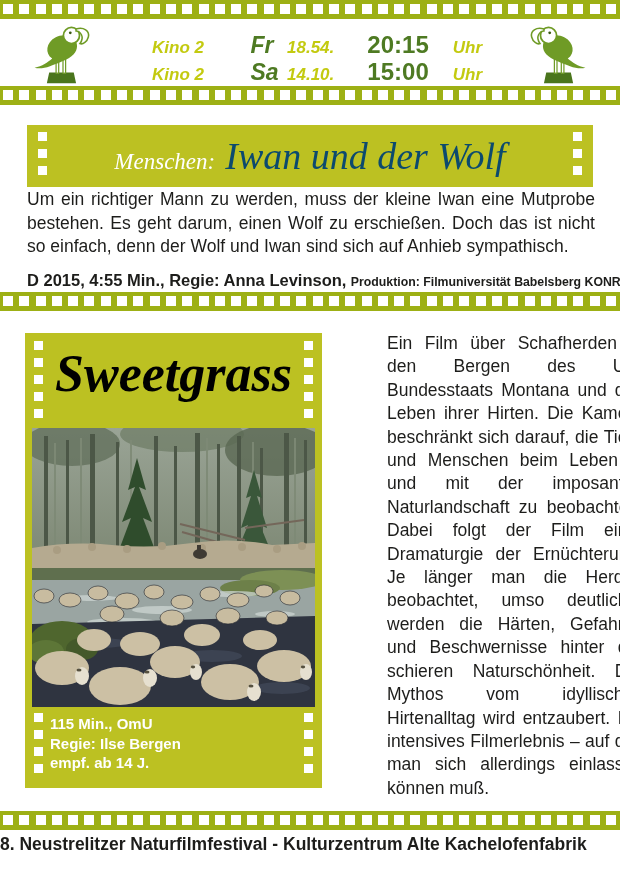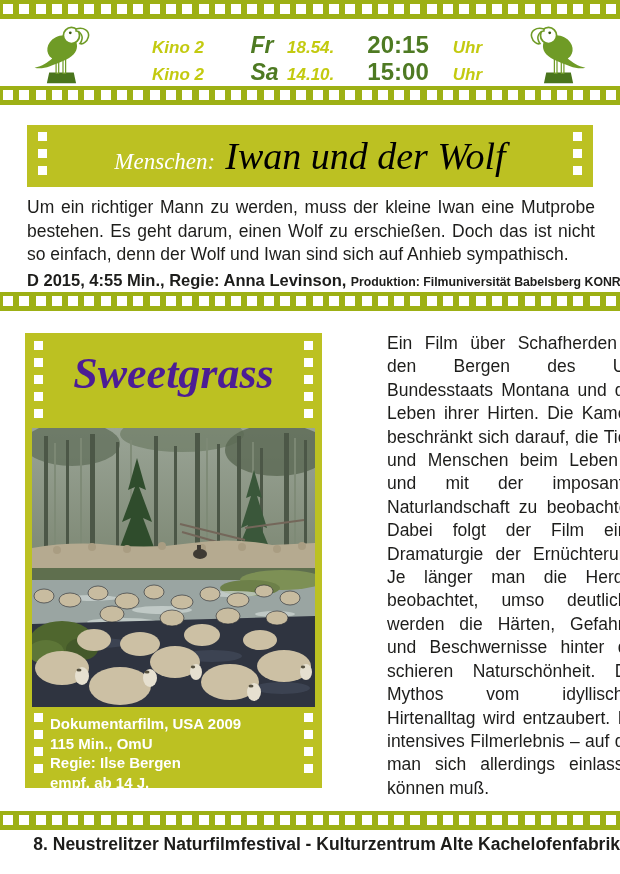--- a/index.html
+++ b/index.html
@@ -41,45 +41,45 @@
     background-image:repeating-linear-gradient(to bottom,#fff 0 9px,transparent 9px 17px);}
 
   
   .banner{position:absolute;left:27px;right:27px;top:125px;height:62px;background:var(--banner_green);
     text-align:center;line-height:62px;white-space:nowrap;}
   .banner .perf-v.pl{left:11px;top:7px;bottom:7px;}
   .banner .perf-v.pr{right:11px;top:7px;bottom:7px;}
   .banner-label{font-family:"Liberation Serif","DejaVu Serif",serif;font-style:italic;
     font-size:23px;color:#fff;margin-right:10px;}
   .banner-title{font-family:"Liberation Serif","DejaVu Serif",serif;font-style:italic;
-    font-size:38px;color:#000000;}
-
-  .description{position:absolute;left:27px;right:25px;top:196px;font-size:17.5px;line-height:23.5px;
+    font-size:38px;color:#0c4a6e;}
+
+  .description{position:absolute;left:27px;right:25px;top:188px;font-size:17.5px;line-height:23.5px;
     color:var(--text_black);text-align:justify;}
   .credits{position:absolute;left:27px;right:20px;top:271px;white-space:nowrap;}
   .credits-main{font-size:16.5px;font-weight:bold;color:var(--text_black);}
   .credits-prod{font-size:12.3px;font-weight:bold;color:var(--text_black);}
 
   
   .film2-box{position:absolute;left:25px;top:333px;width:297px;height:455px;background:var(--banner_green);}
   .box-title-area{position:relative;height:95px;display:flex;align-items:center;justify-content:center;}
   .box-title-area .perf-v.pl{left:9px;top:8px;bottom:4px;}
   .box-title-area .perf-v.pr{right:9px;top:8px;bottom:4px;}
   .film2-title{font-family:"Liberation Serif","DejaVu Serif",serif;font-style:italic;font-weight:600;
-    font-size:44px;color:#4c1d95;padding-bottom:14px;}
+    font-size:52px;color:#000000;padding-bottom:14px;}
   .photo{display:block;margin:0 7px;width:283px;height:279px;}
   .box-caption{position:relative;height:81px;padding:7px 0 0 25px;}
   .box-caption .perf-v.pl{left:9px;top:6px;bottom:8px;}
   .box-caption .perf-v.pr{right:9px;top:6px;bottom:8px;}
   .caption-line{font-size:15px;font-weight:bold;color:#fff;line-height:19.5px;}
 
   .film2-desc{position:absolute;left:340px;width:256px;top:332px;font-size:17.5px;line-height:23.4px;
     color:var(--text_black);text-align:justify;margin-left:47px;}
 
-  .footer-text{position:absolute;left:0;right:0;top:834px;text-align:right;
+  .footer-text{position:absolute;left:0;right:0;top:834px;text-align:left;
     font-size:17.5px;font-weight:bold;color:var(--text_black);}
 </style>
 </head>
 <body>
 
 <div class="page">
 
   <div class="film-strip strip-top"></div>
 
   <svg class="bird bird-left" viewBox="0 0 78 82">
@@ -254,21 +254,20 @@
         <ellipse cx="47" cy="242" rx="2.5" ry="1.6"></ellipse>
           <ellipse cx="115" cy="244" rx="2.5" ry="1.6"></ellipse>
         <ellipse cx="161" cy="239" rx="2.2" ry="1.4"></ellipse>
           <ellipse cx="219" cy="258" rx="2.5" ry="1.6"></ellipse>
         <ellipse cx="271" cy="239" rx="2.2" ry="1.4"></ellipse>
       </g>
     </svg>
 
     <div class="box-caption">
       <span class="perf-v pl"></span>
-      <div class="caption-line">Dokumentarfilm, USA 2009</div>
       <div class="caption-line">115 Min., OmU</div>
       <div class="caption-line">Regie: Ilse Bergen</div>
       <div class="caption-line">empf. ab 14 J.</div>
       <span class="perf-v pr"></span>
     </div>
   </div>
 
   <div class="film2-desc">Ein Film über Schafherden in den Bergen des US-Bundesstaats Montana und das Leben ihrer Hirten. Die Kamera beschränkt sich darauf, die Tiere und Menschen beim Leben in und mit der imposanten Naturlandschaft zu beobachten. Dabei folgt der Film einer Dramaturgie der Ernüchterung: Je länger man die Herden beobachtet, umso deutlicher werden die Härten, Gefahren und Beschwernisse hinter der schieren Naturschönheit. Der Mythos vom idyllischen Hirtenalltag wird entzaubert. Ein intensives Filmerlebnis – auf das man sich allerdings einlassen können muß.</div>
 
   <div class="film-strip strip-footer"></div>

